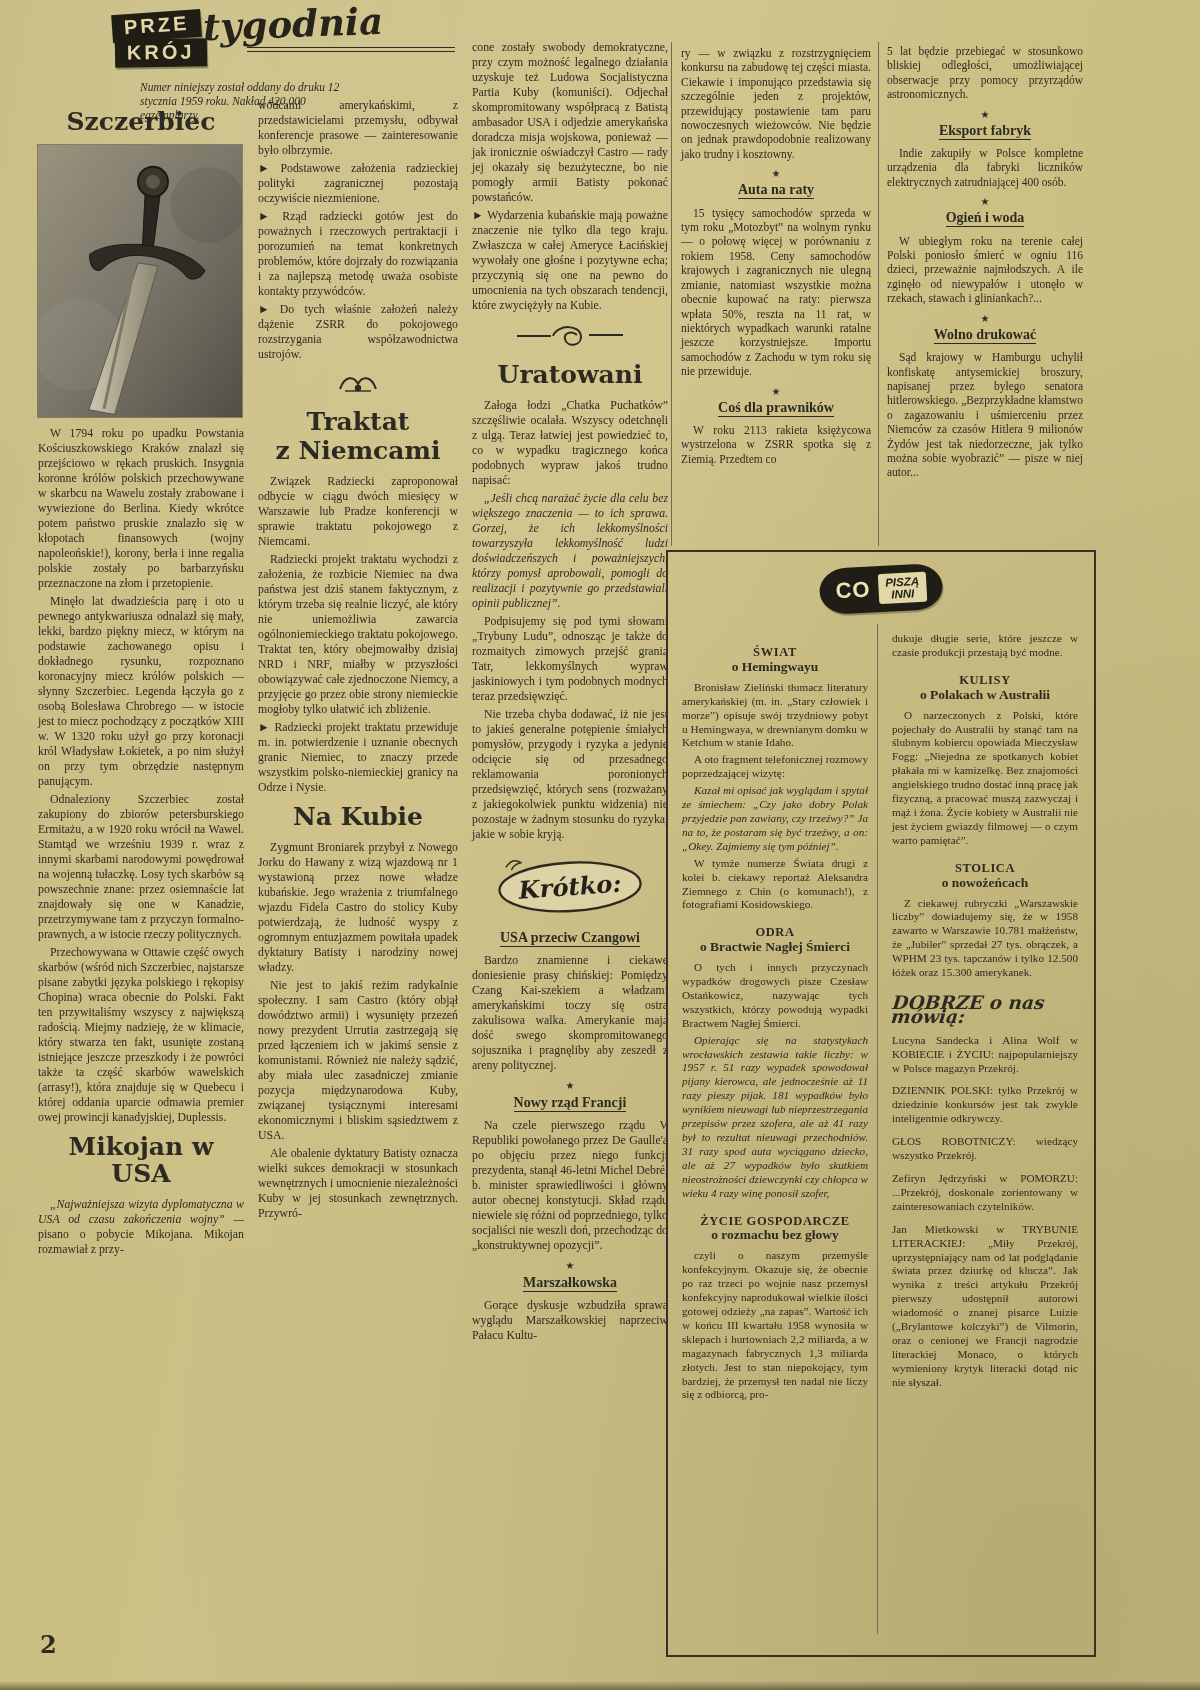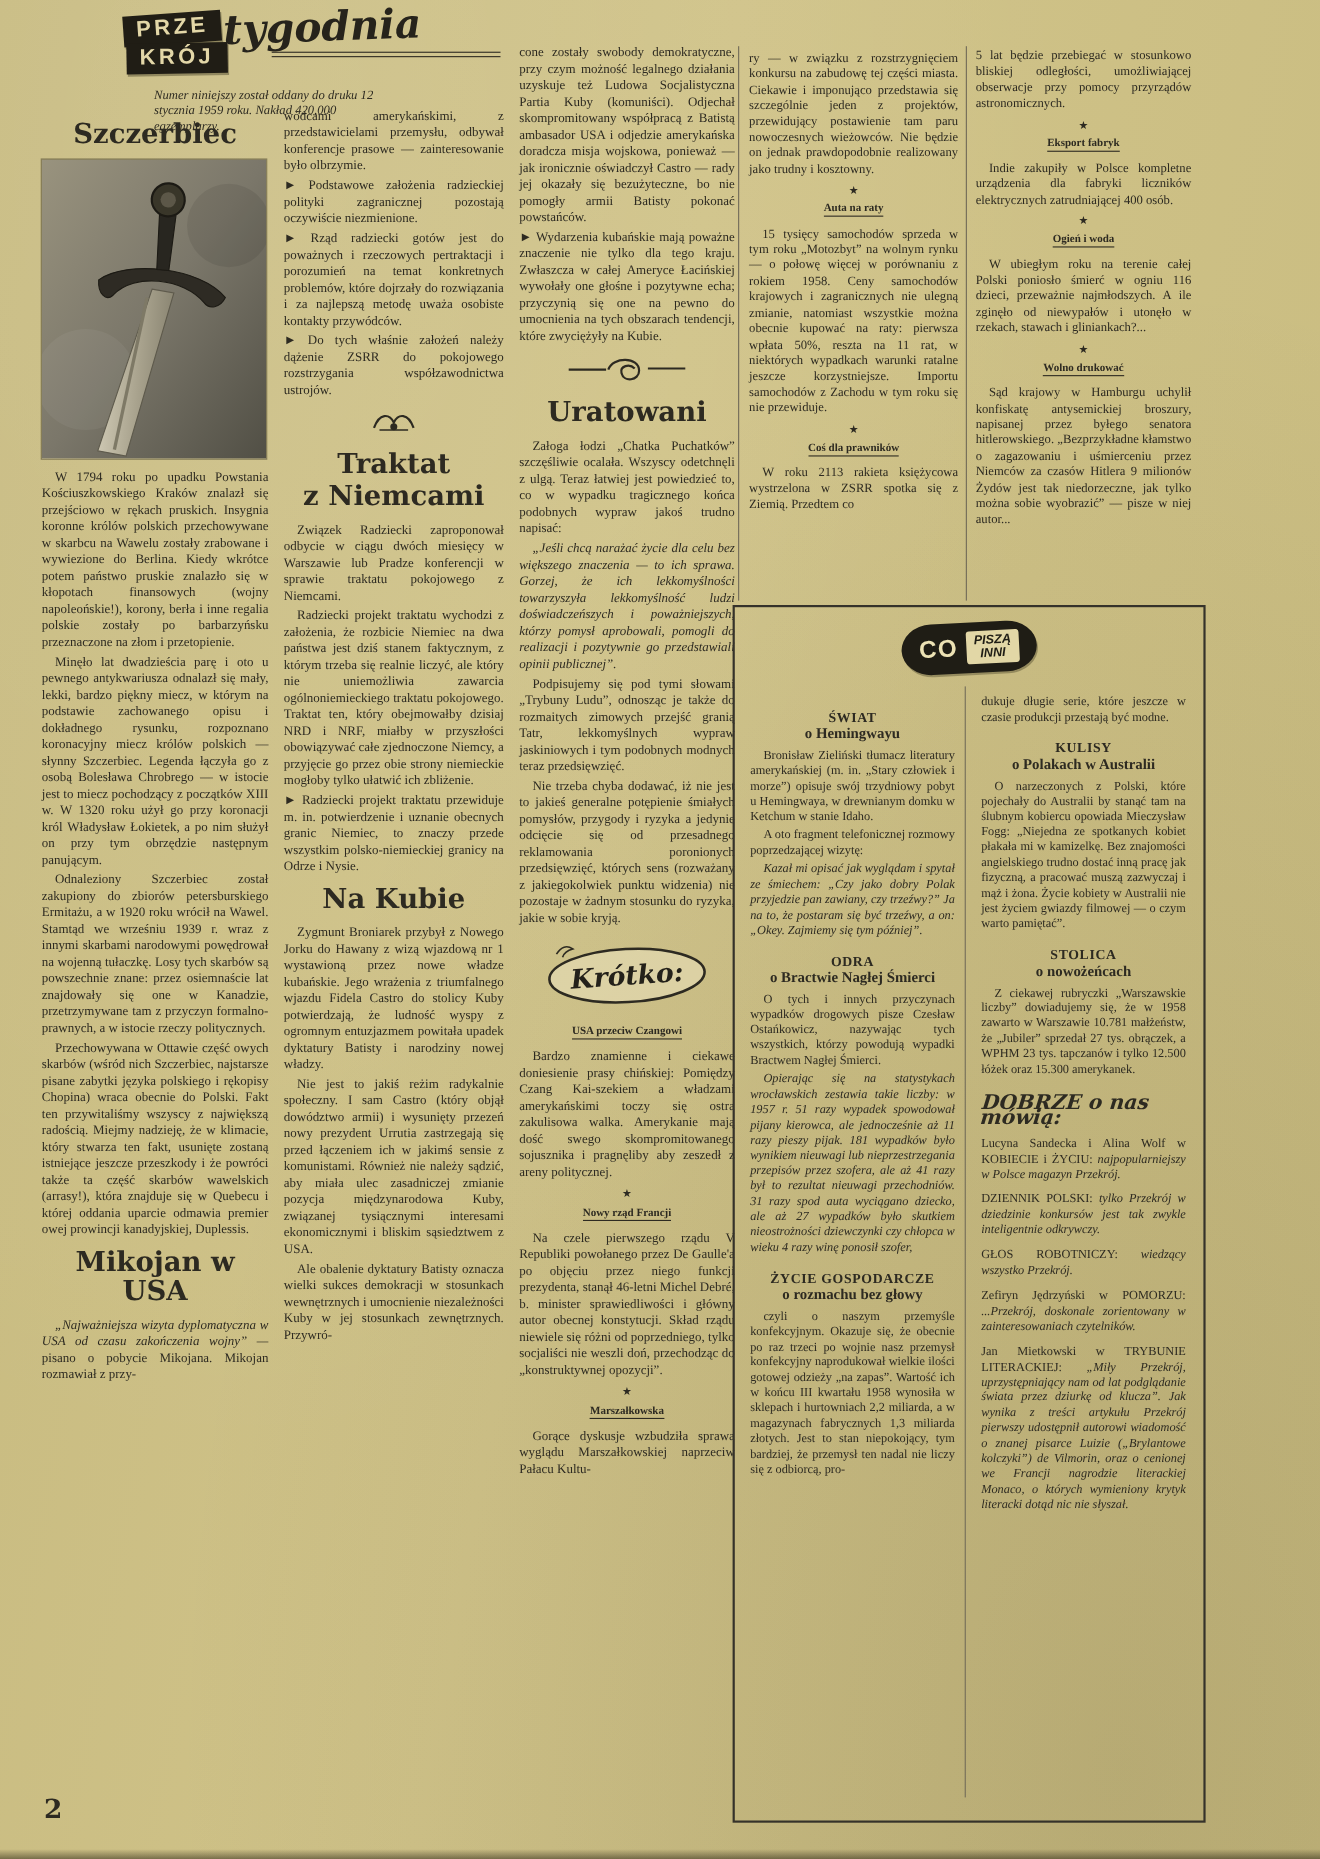--- a/index.html
+++ b/index.html
@@ -12,21 +12,21 @@
   .page::after{content:"";position:absolute;left:0;right:0;bottom:0;height:9px;
     background:linear-gradient(to bottom,transparent,rgba(35,30,15,.5));}
 
   .col{position:absolute;text-align:justify;font-size:11.8px;line-height:15px;}
   .colnarrow{font-size:11.5px;line-height:14.4px;}
   .p{margin:0 0 3px;text-indent:12px;}
   .noind{text-indent:0;}
   .it{font-style:italic;}
   .h1{font-family:"DejaVu Serif",serif;font-weight:700;font-size:25px;line-height:1.08;
       text-align:center;margin:8px 0 10px;text-indent:0;}
-  .h2{text-align:center;font-weight:700;font-size:10px;margin:4px 0 8px;text-indent:0;}
+  .h2{text-align:center;font-weight:700;font-size:14px;margin:4px 0 8px;text-indent:0;}
   .h2 span{border-bottom:1.5px solid #2d2a21;padding-bottom:1px;}
   .star{text-align:center;font-size:10px;line-height:1;margin:8px 0 4px;}
   .kick{text-align:center;font-weight:700;font-size:12.5px;letter-spacing:.6px;margin:14px 0 0;text-indent:0;}
   .sub{text-align:center;font-weight:700;font-size:13.5px;margin:0 0 7px;text-indent:0;}
   .orn{text-align:center;margin:8px 0 4px;}
 
   
   .logo{position:absolute;left:112px;top:12px;width:120px;}
   .logo-box{background:#201d15;color:#e3d7a8;font-family:"Liberation Sans",sans-serif;
     font-weight:700;font-size:20px;letter-spacing:3px;padding:2px 12px 3px;
@@ -56,21 +56,21 @@
     padding:8px 16px;box-shadow:1px 2px 0 rgba(30,25,10,.3);}
   .cobadge .co{color:#ece2b4;font-family:"Liberation Sans",sans-serif;font-weight:700;
     font-size:22px;letter-spacing:1px;}
   .cobadge .panel{background:#e2d7a6;color:#1f1d15;font-weight:700;font-style:italic;
     font-size:11.5px;line-height:1.05;padding:3px 7px;border-radius:3px;text-align:center;
     font-family:"Liberation Sans",sans-serif;display:flex;flex-direction:column;}
 
   .script-head{font-family:"DejaVu Serif",serif;font-style:italic;font-weight:700;
     font-size:18.5px;margin:16px 0 10px;text-align:left;transform:skewX(-6deg);text-indent:0;}
   .rev{margin:0 0 9px;text-indent:0;}
-  .rev .txt{font-style:italic;}
+  .rev .txt{}
 
   .krotko-wrap{text-align:center;margin:10px 0 8px;}
   .pagenum{position:absolute;left:40px;top:1630px;font-family:"DejaVu Serif",serif;
     font-weight:700;font-size:24px;}
   svg text{font-family:"DejaVu Serif",serif;}
 </style>
 </head>
 <body>
 
 <div class="page">
@@ -212,20 +212,21 @@
       </span>
     </div>
     <div class="boxdiv"></div>
 
     <div class="boxcol bca">
       <div class="kick">ŚWIAT</div>
       <div class="sub">o Hemingwayu</div>
       <p class="p">Bronisław Zieliński tłumacz literatury amerykańskiej (m. in. „Stary człowiek i morze”) opisuje swój trzydniowy pobyt u Hemingwaya, w drewnianym domku w Ketchum w stanie Idaho.</p>
       <p class="p">A oto fragment telefonicznej rozmowy poprzedzającej wizytę:</p>
       <p class="p it">Kazał mi opisać jak wyglądam i spytał ze śmiechem: „Czy jako dobry Polak przyjedzie pan zawiany, czy trzeźwy?” Ja na to, że postaram się być trzeźwy, a on: „Okey. Zajmiemy się tym później”.</p>
+      <p class="p">W tymże numerze Świata drugi z kolei b. ciekawy reportaż Aleksandra Ziemnego z Chin (o komunach!), z fotografiami Kosidowskiego.</p>
       <div class="kick">ODRA</div>
       <div class="sub">o Bractwie Nagłej Śmierci</div>
       <p class="p">O tych i innych przyczynach wypadków drogowych pisze Czesław Ostańkowicz, nazywając tych wszystkich, którzy powodują wypadki Bractwem Nagłej Śmierci.</p>
       <p class="p it">Opierając się na statystykach wrocławskich zestawia takie liczby: w 1957 r. 51 razy wypadek spowodował pijany kierowca, ale jednocześnie aż 11 razy pieszy pijak. 181 wypadków było wynikiem nieuwagi lub nieprzestrzegania przepisów przez szofera, ale aż 41 razy był to rezultat nieuwagi przechodniów. 31 razy spod auta wyciągano dziecko, ale aż 27 wypadków było skutkiem nieostrożności dziewczynki czy chłopca w wieku 4 razy winę ponosił szofer,</p>
       <div class="kick">ŻYCIE GOSPODARCZE</div>
       <div class="sub">o rozmachu bez głowy</div>
       <p class="p">czyli o naszym przemyśle konfekcyjnym. Okazuje się, że obecnie po raz trzeci po wojnie nasz przemysł konfekcyjny naprodukował wielkie ilości gotowej odzieży „na zapas”. Wartość ich w końcu III kwartału 1958 wynosiła w sklepach i hurtowniach 2,2 miliarda, a w magazynach fabrycznych 1,3 miliarda złotych. Jest to stan niepokojący, tym bardziej, że przemysł ten nadal nie liczy się z odbiorcą, pro-</p>
     </div>
 
     <div class="boxcol bcb">

